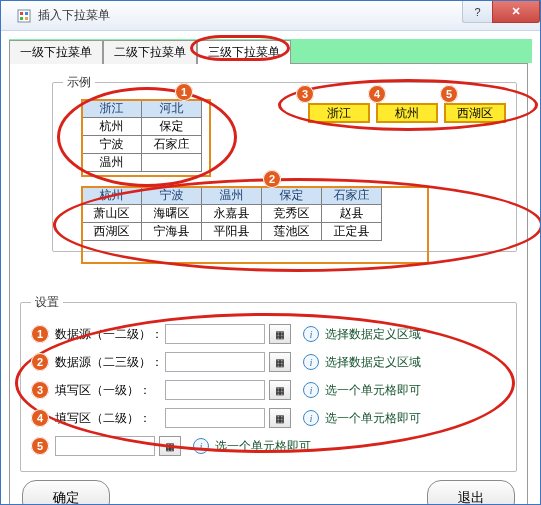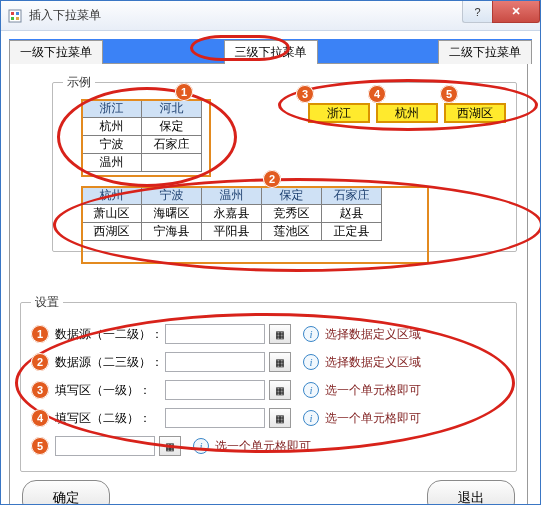--- a/index.html
+++ b/index.html
@@ -12,21 +12,21 @@
     height: 505px;
     position: relative;
     border: 1px solid #3a76c4;
   }
   .titlebar {
     height: 30px;
     background: linear-gradient(#fdfdfe, #e8eef7);
     border-bottom: 1px solid #c9d6e8;
     display: flex;
     align-items: center;
-    padding-left: 6px;
+    padding-left: 15px;
     position: relative;
   }
   .titlebar .app-icon {
     width: 16px; height: 16px;
     margin-right: 6px;
     display: inline-flex; align-items: center; justify-content: center;
   }
   .titlebar .title { color: #333; }
   .win-buttons {
     position: absolute;
@@ -50,22 +50,21 @@
     color: #fff;
     border-color: #b03a33;
     font-weight: bold;
     border-radius: 0 0 3px 0;
   }
   .client {
     padding: 8px;
   }
   .tabs {
     display: flex;
-    background: #3b82f6;
-    justify-content: space-between;
+    background: #86efac;
   }
   .tab {
     border: 1px solid #999;
     border-bottom: none;
     padding: 3px 10px;
     background: #f4f4f4;
     margin-right: 0px;
     position: relative;
     top: 1px;
     cursor: pointer;
@@ -174,21 +173,21 @@
     border-radius: 50%;
     border: 1px solid #3a86c8;
     color: #3a86c8;
     font-style: italic;
     font-family: Georgia, serif;
     font-size: 11px;
     display: inline-flex; align-items:center; justify-content:center;
     margin: 0 6px 0 12px;
     background: #f2f8fd;
   }
-  .hint { color: #7f1d1d; }
+  .hint { color: #14532d; }
 
   .bottom-bar { display: flex; justify-content: space-between; margin-top: 8px; padding: 0 2px; }
   .big-btn {
     width: 88px; height: 36px;
     border: 1px solid #8a8a8a;
     background: linear-gradient(#fdfdfd,#e3e3e3);
     cursor: pointer;
     border-radius: 14px;
   }
 
@@ -231,22 +230,22 @@
       <span>✕</span>
     </div>
   </div>
 </div>
 
 <div class="client">
 
   <div style="position:relative;">
     <div class="tabs">
       <div class="tab">一级下拉菜单</div>
+      <div class="tab">二级下拉菜单</div>
       <div class="tab active">三级下拉菜单</div>
-      <div class="tab">二级下拉菜单</div>
     </div>
     <div class="ellipse tab-ellipse" style="left:181px; top:-4px;"></div>
   </div>
 
   <div class="tab-panel">
 
     <fieldset style="position:relative;margin-left:32px;">
       <legend>示例</legend>
 
       <div class="row1" style="position:relative;">

